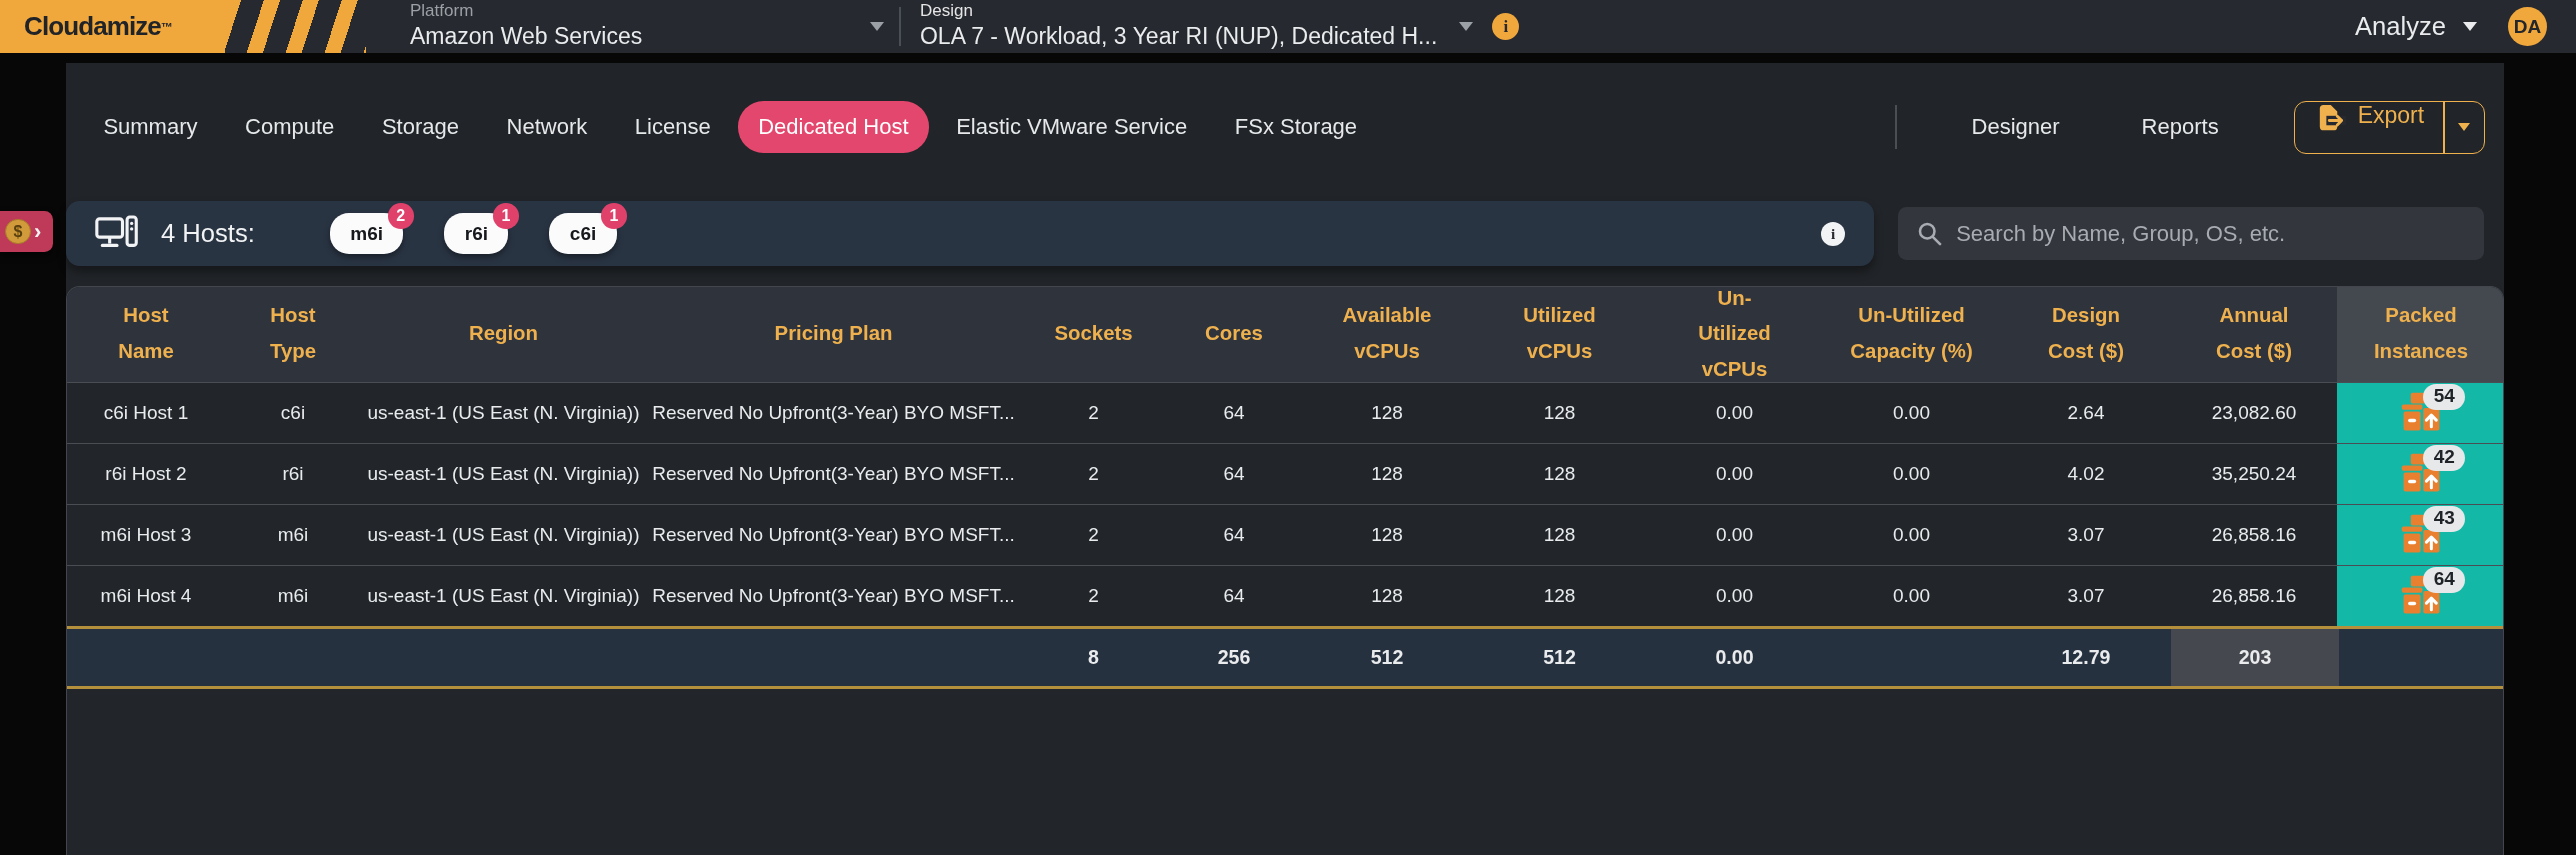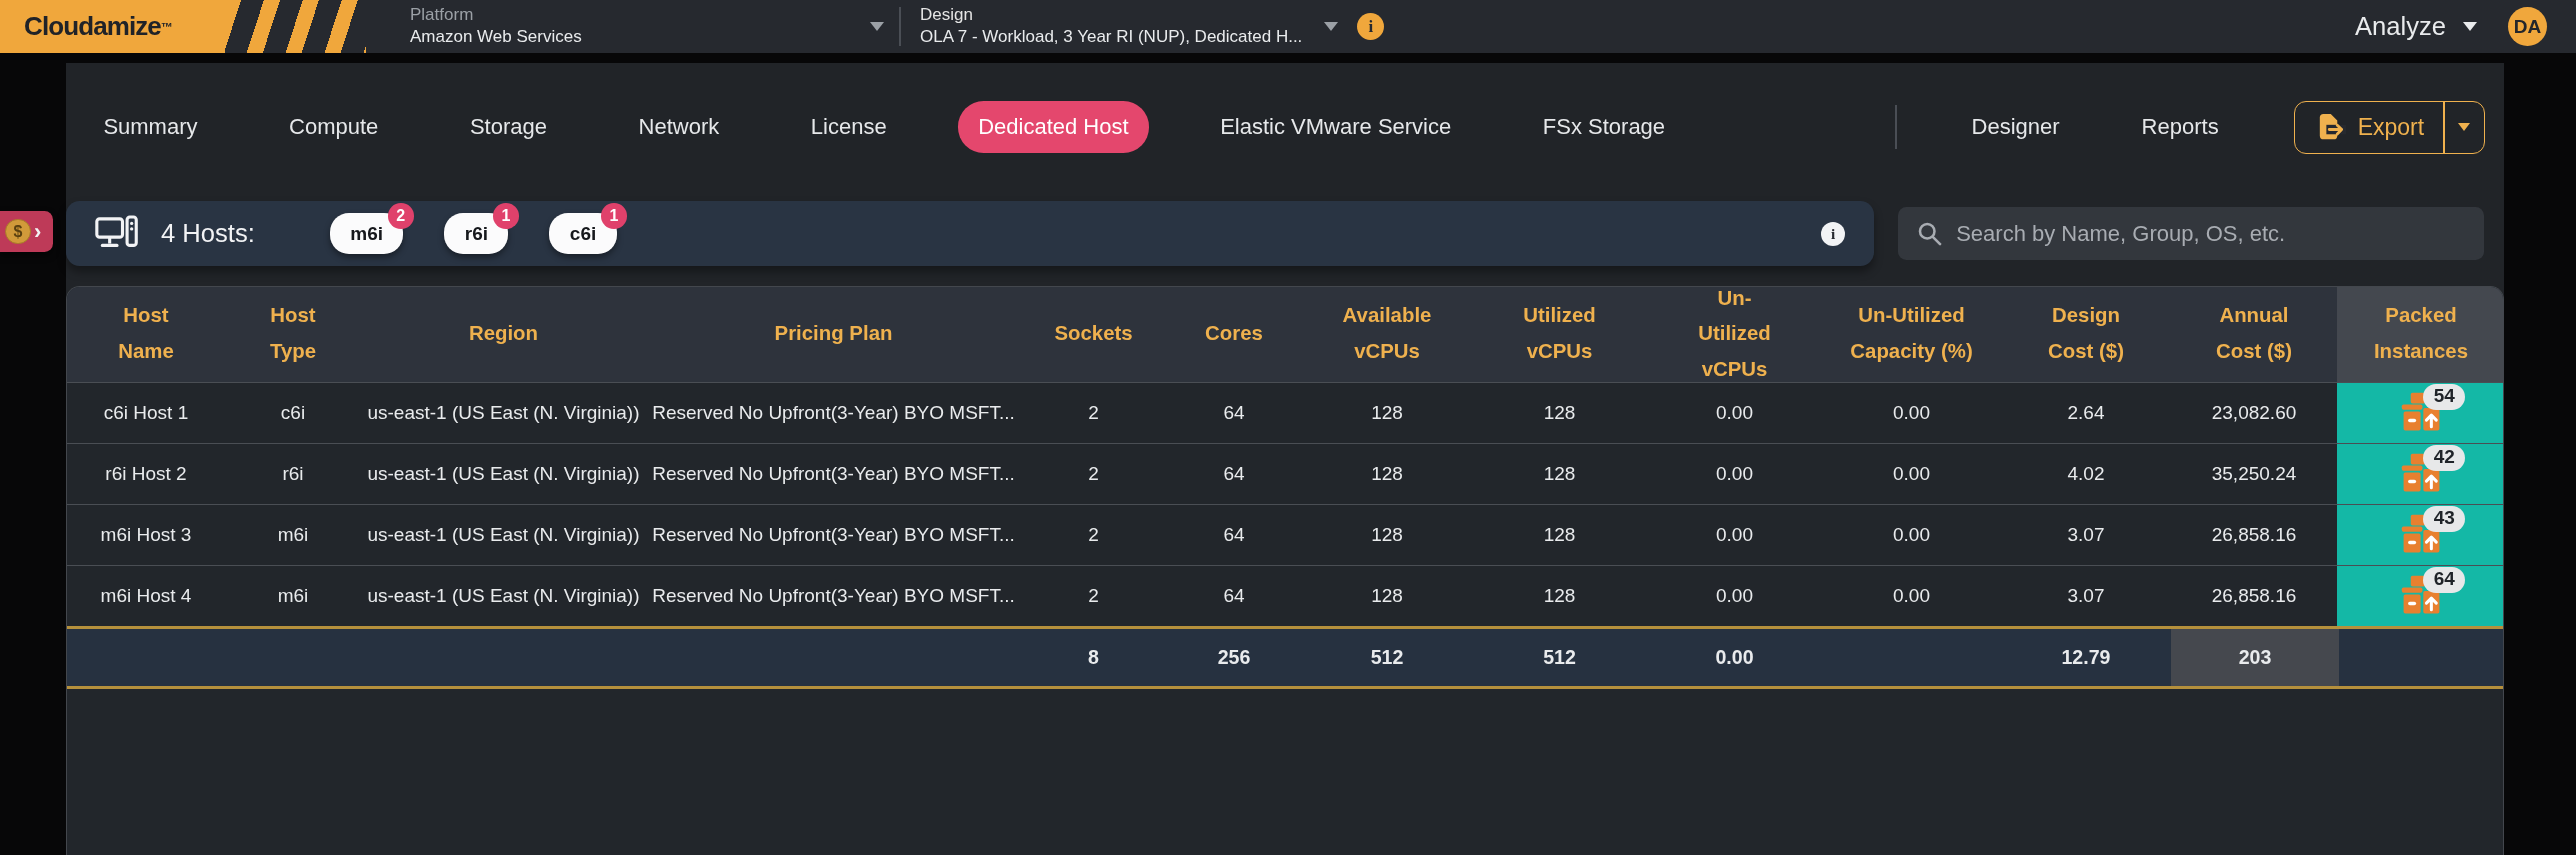--- a/index.html
+++ b/index.html
@@ -9,44 +9,44 @@
 
   
   .topbar { position:absolute; top:0; left:0; width:2576px; height:53px; background:#26292F; display:flex; align-items:center; }
   .logo-block { position:relative; width:366px; height:53px; background:#F0A73C; display:flex; align-items:center; flex:none; }
   .logo-text { font-size:26px; font-weight:700; color:#202328; letter-spacing:-0.9px; padding-left:24px; }
   .logo-tm { font-size:12px; font-weight:700; color:#202328; vertical-align:super; }
   .stripes { position:absolute; right:0; top:0; width:141px; height:53px;
              background:repeating-linear-gradient(108deg,#F0A73C 0 15.3px,#26292F 15.3px 37px); }
   .hgroup { display:flex; flex-direction:column; justify-content:center; height:53px; cursor:pointer; }
   .hgroup .glabel { font-size:17px; color:#9BA0A6; line-height:1.2; }
-  .hgroup .gvalue { font-size:17px; color:#E9EBED; line-height:1.3; white-space:nowrap; }
+  .hgroup .gvalue { font-size:23px; color:#E9EBED; line-height:1.3; white-space:nowrap; }
   .design .glabel { color:#e5e5e5; }
   .caret { width:0; height:0; border-left:7.7px solid transparent; border-right:7.7px solid transparent; border-top:9.4px solid #9BA0A6; display:inline-block; }
   .topbar .platform { margin-left:44px; width:409px; }
   .caret.plat { margin-left:51px; }
   .vdiv { width:1.7px; height:39px; background:#4A4E55; margin:0 19px 0 15.3px; }
   .info-circle { width:27px; height:27px; border-radius:50%; background:#F0A73C; color:#26292F; font-size:17px; font-weight:700; display:flex; align-items:center; justify-content:center; margin-left:19px; font-family:"Liberation Serif", serif; cursor:pointer; }
   .analyze { margin-left:auto; display:flex; align-items:center; gap:17px; cursor:pointer; }
   .analyze span { font-size:25.6px; color:#E9EBED; }
   .analyze .caret { border-top-color:#E9EBED; }
   .avatar { width:39px; height:39px; border-radius:50%; background:#F0A73C; color:#23262B; font-size:19px; font-weight:700; display:flex; align-items:center; justify-content:center; margin:0 29px 0 31px; cursor:pointer; }
 
   
   .card { position:absolute; top:63px; left:66px; width:2438px; height:792px; background:#212428; display:flex; flex-direction:column; }
 
   
-  .tabrow { margin-top:29px; height:70px; display:flex; align-items:center; padding:0 0 0 13.6px; flex:none;gap:44px; }
+  .tabrow { margin-top:29px; height:70px; display:flex; align-items:center; padding:0 0 0 13.6px; flex:none; }
   .tab { font-size:22px; color:#E6E8EA; padding:12.8px 20.4px; margin:0 3.4px; cursor:pointer; white-space:nowrap; border-radius:25.6px; }
   .tab.active { background:#E4476D; color:#FFFFFF; }
   .navright { margin-left:auto; display:flex; align-items:center; }
   .navdiv { width:1.7px; height:44px; background:#4A4E55; margin-right:34px; }
   .navlink { font-size:22px; color:#E6E8EA; padding:0 41px; cursor:pointer; }
   .export-btn { display:flex; align-items:center; height:53px; border:1.7px solid #EFB14E; border-radius:12px; margin-left:34px; margin-right:19px; cursor:pointer; overflow:hidden; }
-  .export-main { display:flex; align-items:center; gap:12px; padding:0 19px; height:100%; }
+  .export-main { display:flex; gap:12px; padding:0 19px; height:100%; }
   .export-label { font-size:23px; color:#EFB14E; }
   .export-sep { width:1.7px; height:100%; background:#EFB14E; }
   .export-caretwrap { padding:0 13.6px; height:100%; display:flex; align-items:center; }
   .export-caretwrap .caret { border-top-color:#EFB14E; border-left-width:6.8px; border-right-width:6.8px; border-top-width:8.5px; }
 
   
   .hostsrow { margin-top:39px; height:65px; display:flex; align-items:center; flex:none; }
   .hostsbar { width:1808px; height:65px; background:#293443; border-radius:13.6px; display:flex; align-items:center; padding:0 29px; box-shadow:0 5.1px 8.5px rgba(0,0,0,.35); }
   .hosts-count { font-size:25.6px; color:#F2F3F5; margin-left:22px; }
   .chips { display:flex; gap:41px; margin-left:75px; }

